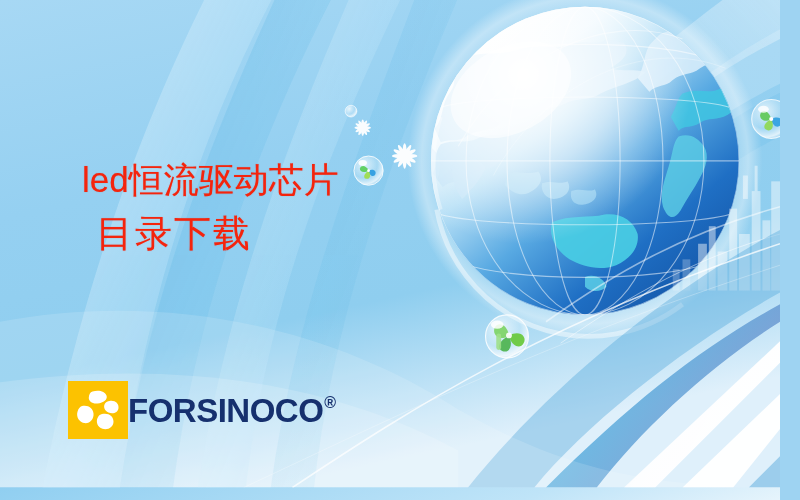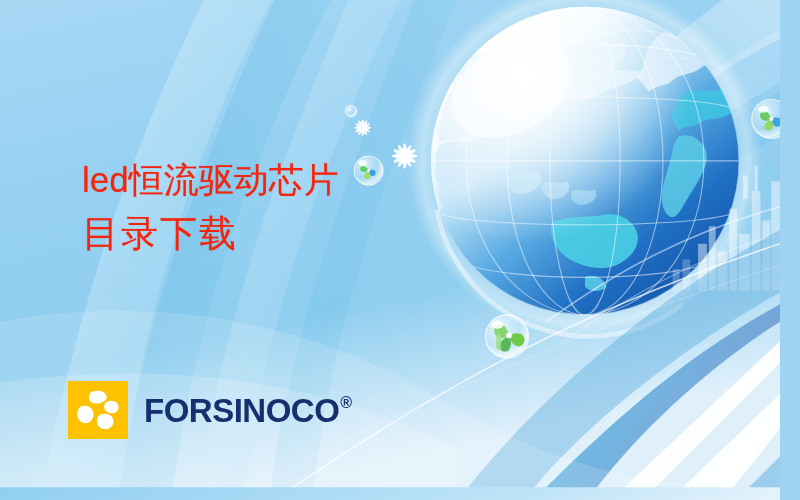--- a/index.html
+++ b/index.html
@@ -34,31 +34,32 @@
     font-weight:400;
     letter-spacing:0px;
     white-space:nowrap;
   }
   #headline .line2 {
     font-family:"Liberation Serif", serif;
     font-size:37px;
     font-weight:400;
     letter-spacing:2px;
     margin-top:12px;
+    margin-left:14px;
     white-space:nowrap;
   }
 
   
   #logo {
     position:absolute;
     left:68px; top:381px;
     z-index:45;
     display:flex;
     align-items:center;
-    gap:16px;
+    gap:0;
   }
   #logo-mark {
     width:60px; height:58px;
     background:#fcc200;
     position:relative;
     flex:0 0 auto;
   }
   #logo-mark svg { display:block; width:60px; height:58px; }
   #logo-text { display:flex; flex-direction:column; justify-content:center; }
   #logo-word {

